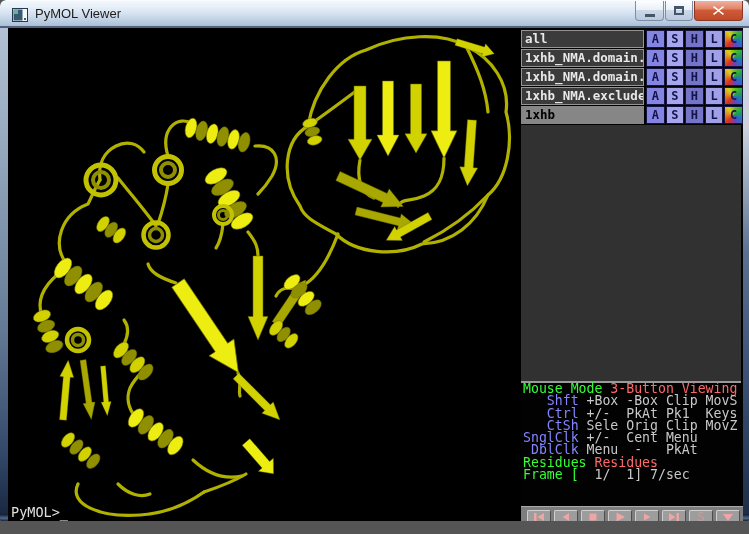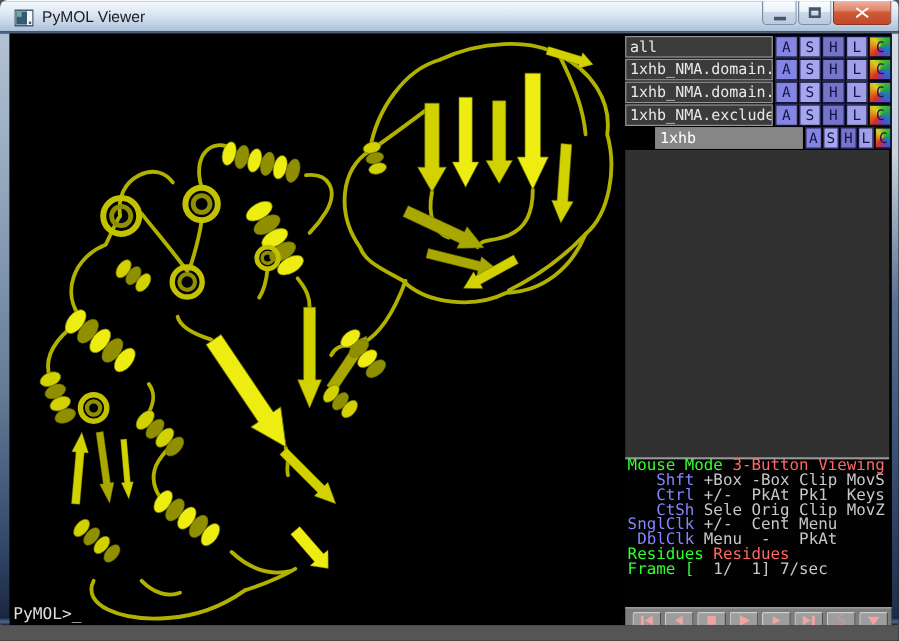--- a/index.html
+++ b/index.html
@@ -27,24 +27,24 @@
   .border-left{left:0;}
   .border-right{right:0;width:6px;background:linear-gradient(to bottom,#d5dde6 0%,#c9d2dd 20%,#5a7091 45%,#3a5174 70%,#1b2a45 100%);}
   .border-bottom{position:absolute;left:0;bottom:0;width:749px;height:7px;
     background:linear-gradient(to bottom,#0e1828 0%,#3c5578 45%,#52688c 60%,#15213a 100%);}
   
   .viewport{position:absolute;left:8px;top:28px;width:511px;height:499px;background:#000;overflow:hidden;cursor:crosshair;}
   .prompt{position:absolute;left:3px;top:476px;font-size:13.5px;color:var(--prompt-text);white-space:pre;}
   
   .sidebar{position:absolute;left:519px;top:28px;width:224px;height:499px;background:#000;}
   .object-list{position:absolute;left:2px;top:2px;width:222px;display:flex;flex-direction:column;gap:1px;}
-  .obj-row{display:flex;height:18px;gap:1px;}
+  .obj-row{display:flex;height:18px;gap:1px;font-weight:bold;}
   .obj-name{width:123px;box-sizing:border-box;border:1px solid var(--row-border);background:var(--row-bg);
     color:var(--list-text);font-size:12.5px;line-height:16px;padding-left:3px;white-space:pre;overflow:hidden;margin-right:1px;cursor:pointer;}
-  .obj-name[data-selected="true"]{border-color:var(--row-selected-bg);background:var(--row-selected-bg);color:#ffffff;margin-left:25px;}
+  .obj-name[data-selected="true"]{border-color:var(--row-selected-bg);background:var(--row-selected-bg);color:#000000;}
   .obj-btn{flex:1;box-sizing:border-box;border:1px solid #14143c;color:#14144a;font-size:12px;line-height:16px;
     text-align:center;cursor:pointer;}
   .b-a{background:var(--btn-a);} .b-s{background:var(--btn-s);} .b-h{background:var(--btn-h);} .b-l{background:var(--btn-l);}
   .b-c{background:conic-gradient(from 220deg at 50% 50%,#d83020,#e08020,#d8d020,#58c020,#20a050,#2070c8,#7040b8,#d83020);}
   .panel-filler{position:absolute;left:2px;top:97px;width:220px;height:256px;background:var(--panel-gray);}
   .panel-sep{position:absolute;left:2px;top:353px;width:220px;height:2px;background:#9a9a9a;}
   .mouse-panel{position:absolute;left:2px;top:355px;width:222px;height:123px;background:#020202;padding-left:2px;box-sizing:border-box;}
   .mline{height:12.3px;font-size:13.2px;line-height:12.3px;white-space:pre;}
   .seg{white-space:pre;}
   [data-c="green"]{color:var(--green);} [data-c="red"]{color:var(--red);}

